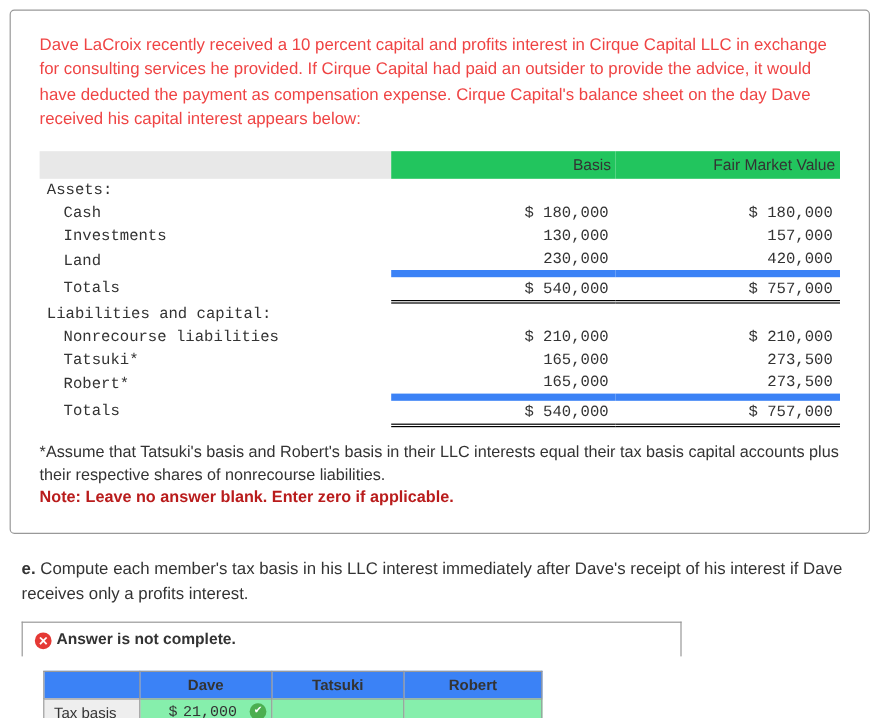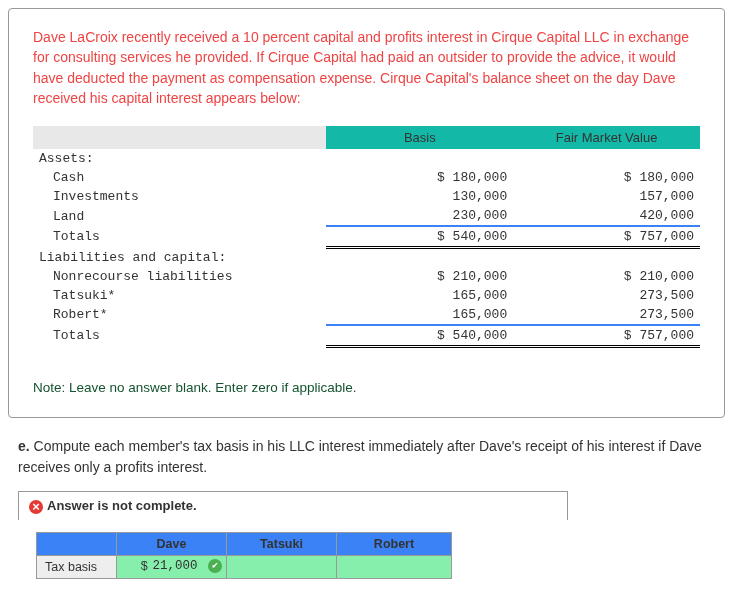--- a/index.html
+++ b/index.html
@@ -3,27 +3,27 @@
 <meta charset="utf-8">
 <style>
   * { box-sizing: border-box; margin: 0; padding: 0; }
   body { font-family: Arial, sans-serif; font-size: 13px; color: #333; background: #fff; width: 733px; }
   .card { border: 1px solid #999; border-radius: 4px; margin: 8px 8px 0 8px; padding: 18px 24px 20px 24px; }
   .prompt { font-size: 14px; line-height: 1.45; color: #ef4444; margin-bottom: 18px; }
   .balance-sheet { font-family: "Courier New", monospace; font-size: 13px; }
   .balance-sheet table { border-collapse: collapse; width: 100%; }
   .balance-sheet td, .balance-sheet th { padding: 2px 6px; text-align: right; }
   .balance-sheet td:first-child, .balance-sheet th:first-child { text-align: left; }
-  .bs-head td { background: #14b8a6; text-align: center; font-family: Arial,sans-serif; font-size:13px; padding:4px;}
+  .bs-head td { background: #22c55e; text-align: right; font-family: Arial,sans-serif; font-size:13px; padding:4px;}
   .bs-head td:first-child { background:#e8e8e8; }
-  .underline td.val { border-bottom: 2px solid #3b82f6; }
+  .underline td.val { border-bottom: 6px solid #3b82f6; }
   .dbl td.val { border-bottom: 3px double #000; }
   .indent { padding-left: 20px !important; }
   .footnote { font-size: 13.5px; margin-top: 12px; line-height: 1.4; }
-  .red-note { color: #14532d; font-weight: normal; }
+  .red-note { color: #b91c1c; font-weight: bold; }
   .question { margin: 18px 18px 0 18px; font-size: 14px; line-height: 1.45; }
   .answer-table { margin: 12px 18px 0 18px; border-collapse: collapse; }
   .answer-table td, .answer-table th { border: 1px solid #999; }
   .answer-table th { background: #3b82f6; font-weight: bold; font-size: 12.5px; text-align: center; padding: 4px 0; }
   .row-label { background: #eee; font-size: 12.5px; padding: 4px 8px; }
   .cell-in { width: 90px; text-align: right; padding: 2px 4px; font-size: 12.5px; background:#86efac;font-family:Liberation Mono, monospace; }
   .prefix { display:inline-block; width:12px; text-align:left; }
   .check { display:inline-block; width:14px; height:14px; border-radius:50%; background:#4caf50; color:#fff; font-size:10px; line-height:14px; text-align:center; vertical-align:middle; margin-left:3px;}
   .cross { display:inline-block; width:14px; height:14px; border-radius:50%; background:#e53935; color:#fff; font-size:13px; font-weight: bold; line-height:14px; text-align:center; vertical-align:middle; margin-right:4px;}
   .feedback-bar { border:1px solid #999; border-bottom:none; padding:6px 10px; font-weight:bold; font-size:13px; display:inline-block; min-width: 550px; }
@@ -91,21 +91,21 @@
       <tr class="dbl">
             <td class="indent">Totals</td>
             <td class="val">$ 540,000</td>
             <td class="val">$ 757,000</td>
           </tr>
     </tbody>
       </table>
   </div>
 
   <p class="footnote">
-    <br>
+    <span>*Assume that Tatsuki's basis and Robert's basis in their LLC interests equal their tax basis capital accounts plus their respective shares of nonrecourse liabilities.</span><br>
     <span class="red-note">Note: Leave no answer blank. Enter zero if applicable.</span>
   </p>
 </div>
 
 <p class="question">
   <b>e.</b><span> Compute each member's tax basis in his LLC interest immediately after Dave's receipt of his interest if Dave receives only a profits interest.</span>
 </p>
 
 <div class="feedback-wrap">
   <div class="feedback-bar">

